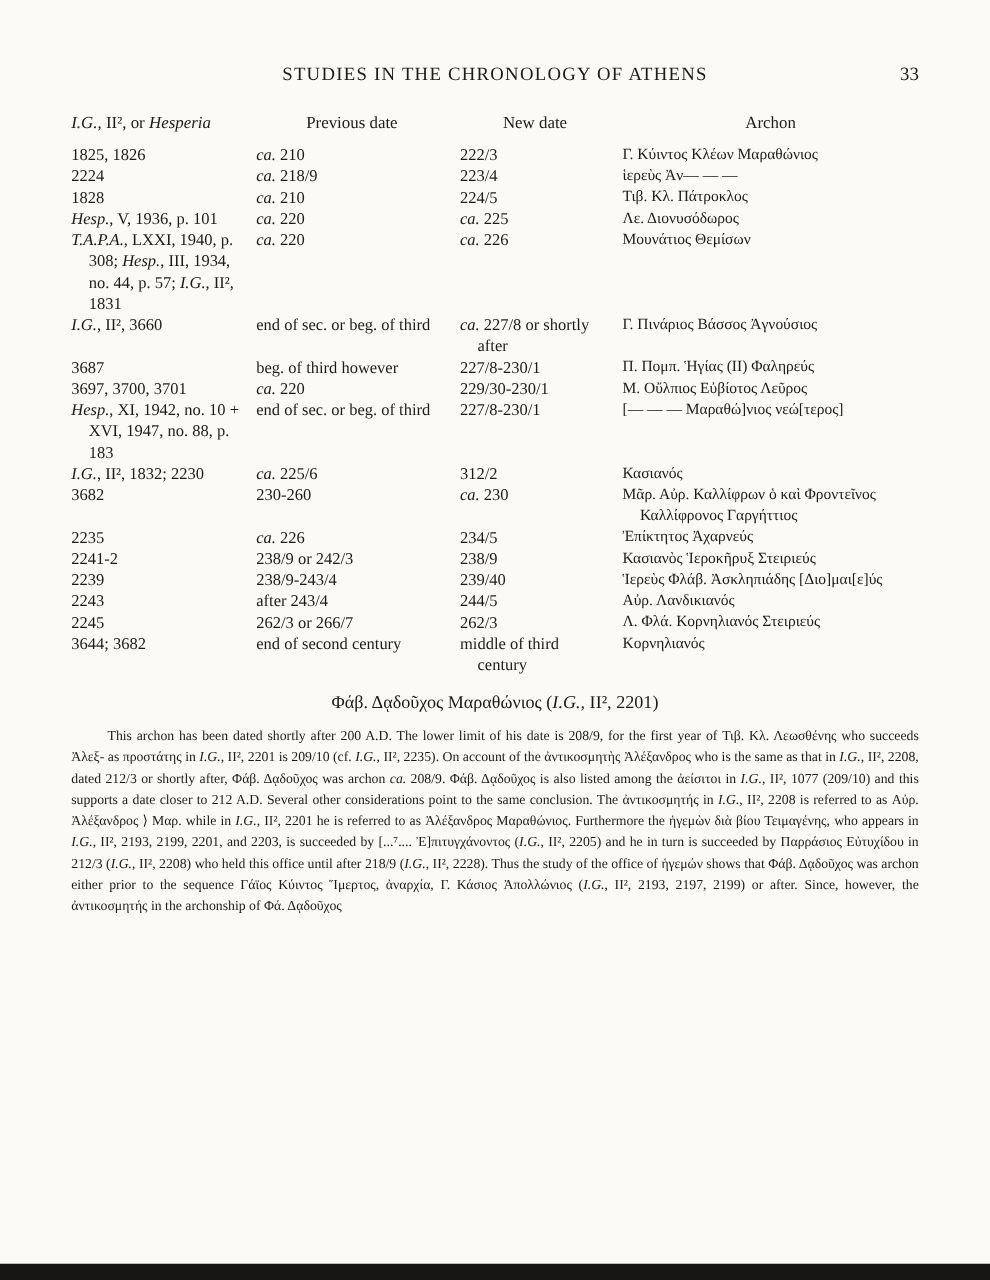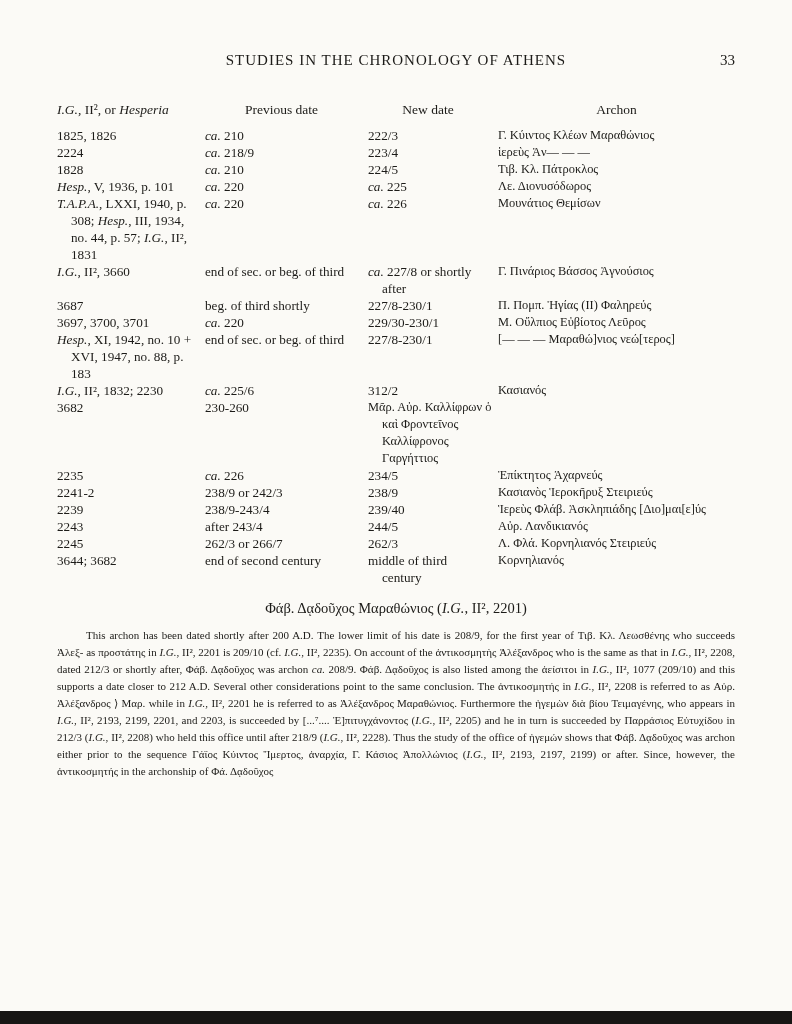--- a/index.html
+++ b/index.html
@@ -8,21 +8,21 @@
     width: 792px; height: 1024px;
     background: #fbfaf6; color: #1c1b18;
     font-family: "Liberation Serif", "DejaVu Serif", serif;
     position: relative; overflow: hidden;
   }
   .page { padding: 52px 57px 0 57px; }
 
   .running-head {
     position: relative; text-align: center;
     font-size: 15px; letter-spacing: 1px;
-    margin-bottom: 32px; white-space: nowrap;
+    margin-bottom: 20px; white-space: nowrap;
   }
   .rh-num { position: absolute; right: 0; top: 0; letter-spacing: 0; }
 
   .archon-table { margin-top: 4px; }
   .trow { display: grid; grid-template-columns: 148px 163px 130px 237px; }
   .cell {
     display: block; font-size: 13.2px; line-height: 17px;
     padding-right: 10px; padding-left: 14px; text-indent: -14px;
   }
   .c4 { font-size: 12.4px; padding-right: 0; font-family: Liberation Serif, serif; }
@@ -99,21 +99,21 @@
 
       <div class="trow">
         <span class="cell c1"><i>I.G.</i>, II², 3660</span>
         <span class="cell c2">end of sec. or beg. of third</span>
         <span class="cell c3"><i>ca.</i> 227/8 or shortly after</span>
         <span class="cell c4">Γ. Πινάριος Βάσσος Ἀγνούσιος</span>
       </div>
 
       <div class="trow">
         <span class="cell c1">3687</span>
-        <span class="cell c2">beg. of third shortly</span>
+        <span class="cell c2">beg. of third however</span>
         <span class="cell c3">227/8-230/1</span>
         <span class="cell c4">Π. Πομπ. Ἡγίας (II) Φαληρεύς</span>
       </div>
 
       <div class="trow">
         <span class="cell c1">3697, 3700, 3701</span>
         <span class="cell c2"><i>ca.</i> 220</span>
         <span class="cell c3">229/30-230/1</span>
         <span class="cell c4">Μ. Οὔλπιος Εὐβίοτος Λεῦρος</span>
       </div>
@@ -128,20 +128,21 @@
       <div class="trow">
         <span class="cell c1"><i>I.G.</i>, II², 1832; 2230</span>
         <span class="cell c2"><i>ca.</i> 225/6</span>
         <span class="cell c3">312/2</span>
         <span class="cell c4">Κασιανός</span>
       </div>
 
       <div class="trow">
         <span class="cell c1">3682</span>
         <span class="cell c2">230-260</span>
+        <span class="cell c3"><i>ca.</i> 230</span>
         <span class="cell c4">Μᾶρ. Αὐρ. Καλλίφρων ὁ καὶ Φροντεῖνος Καλλίφρονος Γαργήττιος</span>
       </div>
 
       <div class="trow">
         <span class="cell c1">2235</span>
         <span class="cell c2"><i>ca.</i> 226</span>
         <span class="cell c3">234/5</span>
         <span class="cell c4">Ἐπίκτητος Ἀχαρνεύς</span>
       </div>
 

